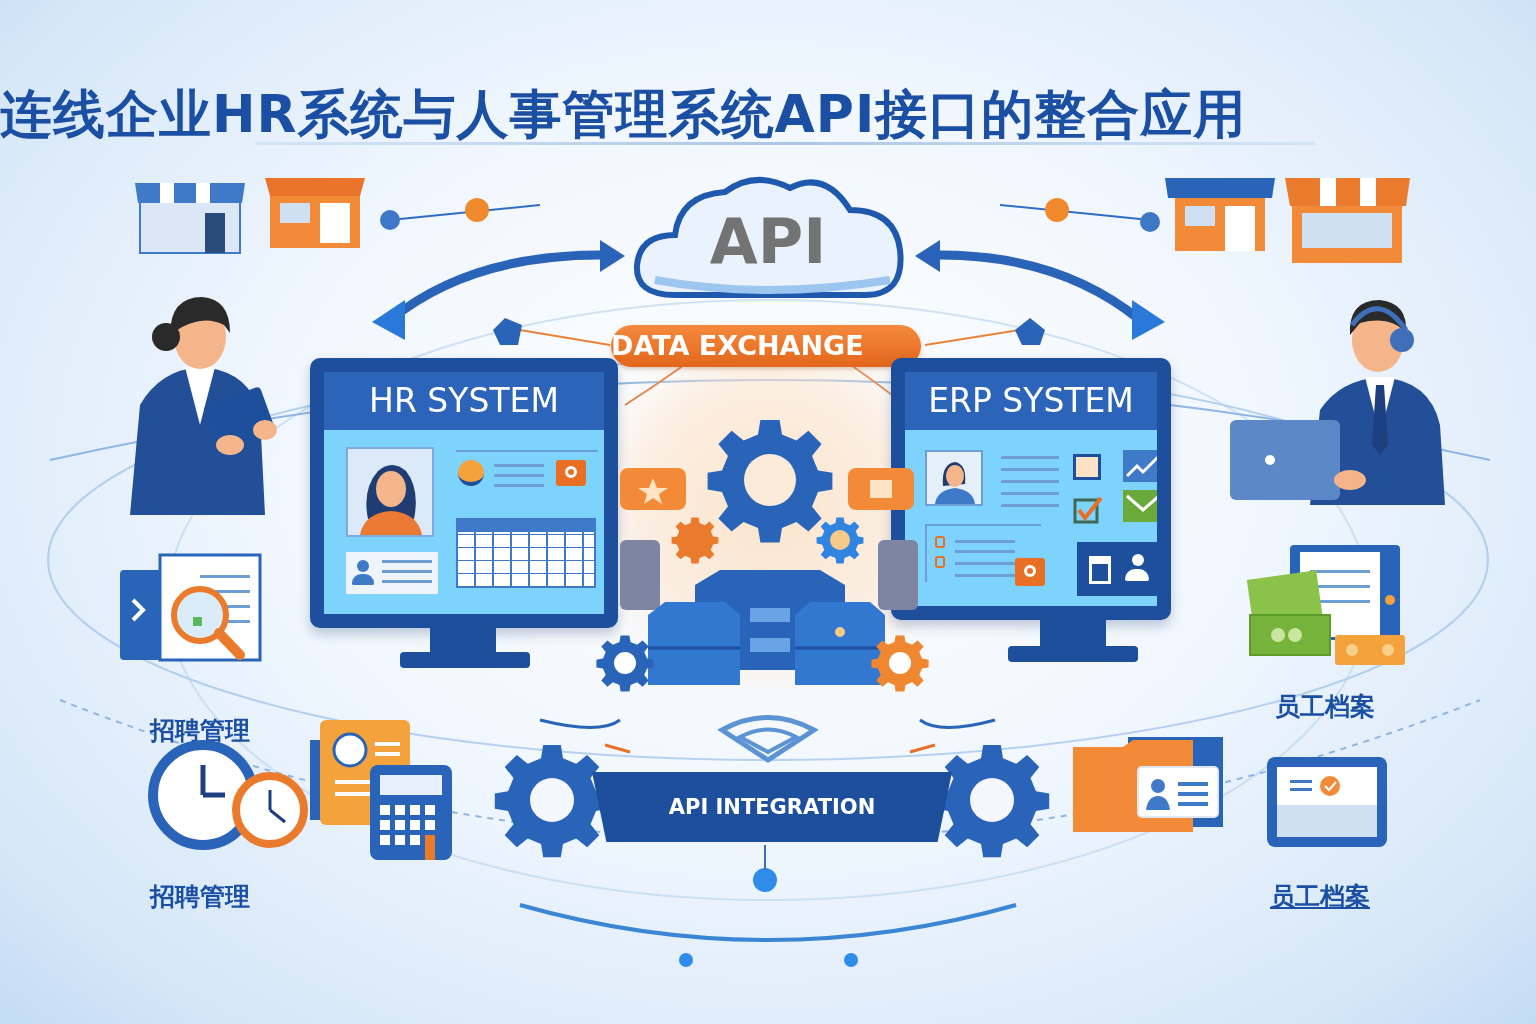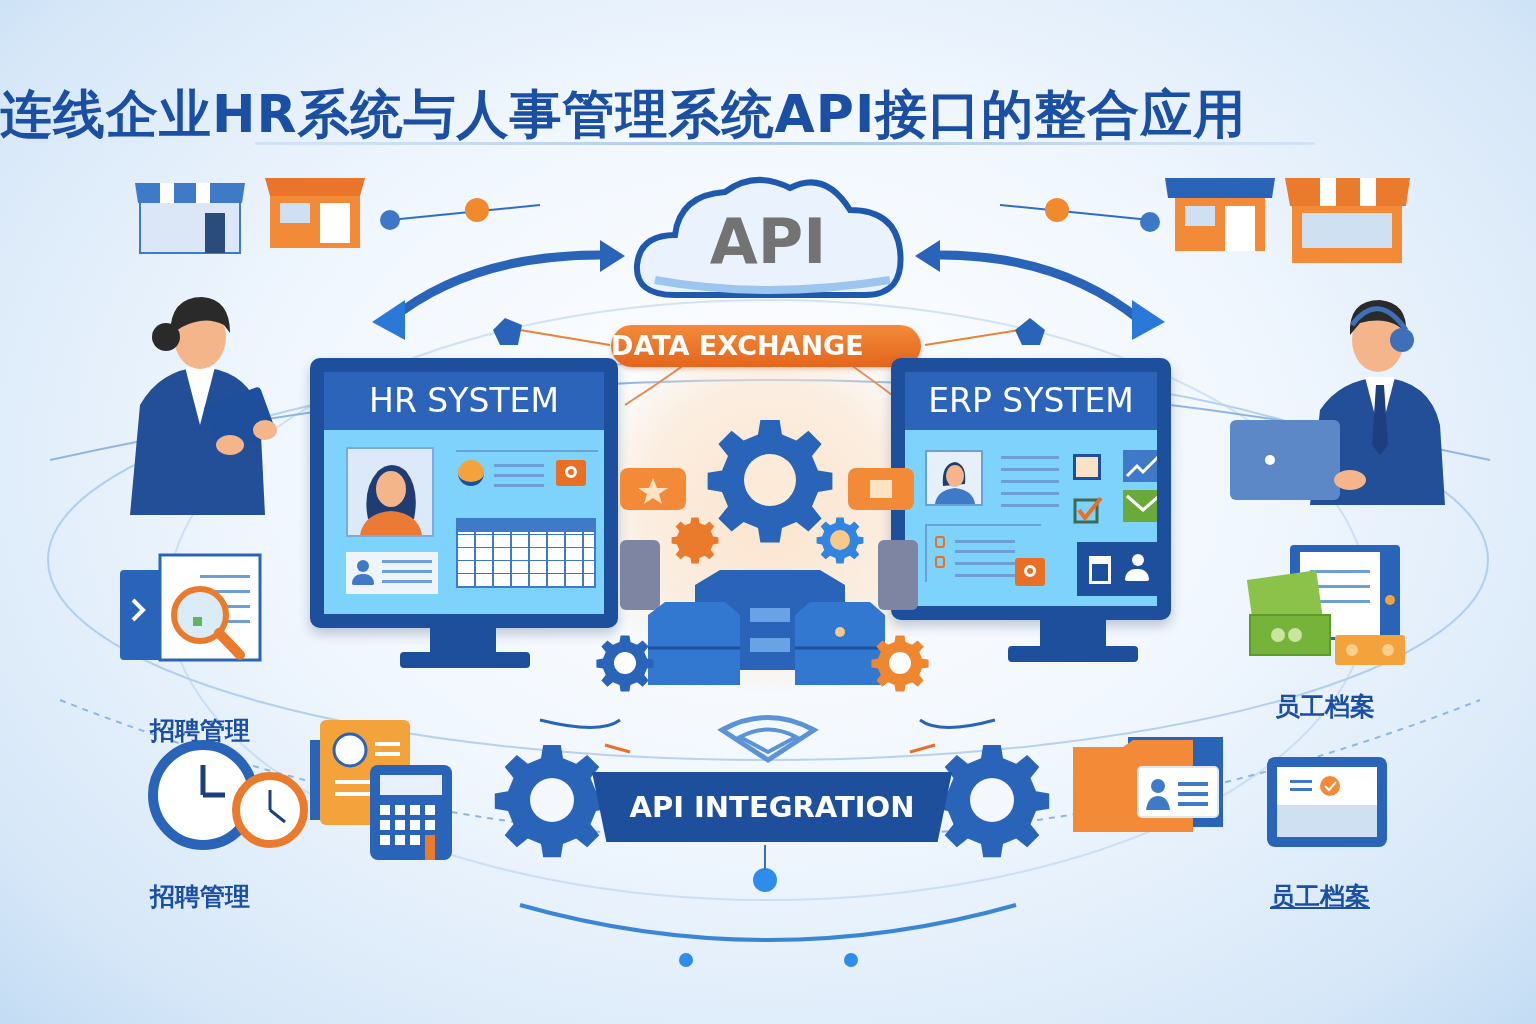--- a/index.html
+++ b/index.html
@@ -45,21 +45,21 @@
   .stand-neck { background: #1d4f9c; }
   .stand-base { background: #1d4f9c; border-radius: 4px; }
 
   .section-label {
     font-size: 25px; font-weight: bold; color: #1b4fa3; text-align: center; width: 200px;
   }
   .banner {
     left: 592px; top: 772px; width: 360px; height: 70px;
     background: #1d4f9c;
     clip-path: polygon(0 0, 100% 0, 96% 100%, 4% 100%);
-    color: #fff; font-size: 29px; font-weight: bold; text-align: center; line-height: 70px;
+    color: #fff; font-size: 21px; font-weight: bold; text-align: center; line-height: 70px;
   }
 </style>
 </head>
 <body>
 
 <svg class="layer" width="1536" height="1024">
 
   <ellipse cx="768" cy="560" rx="720" ry="200" fill="none" stroke="#9cc0e8" stroke-width="2" opacity="0.7"></ellipse>
   <ellipse cx="768" cy="600" rx="600" ry="300" fill="none" stroke="#b7d2ef" stroke-width="2" opacity="0.6"></ellipse>
   <path d="M 50 460 Q 768 300 1490 460" fill="none" stroke="#8fb6e3" stroke-width="2"></path>

